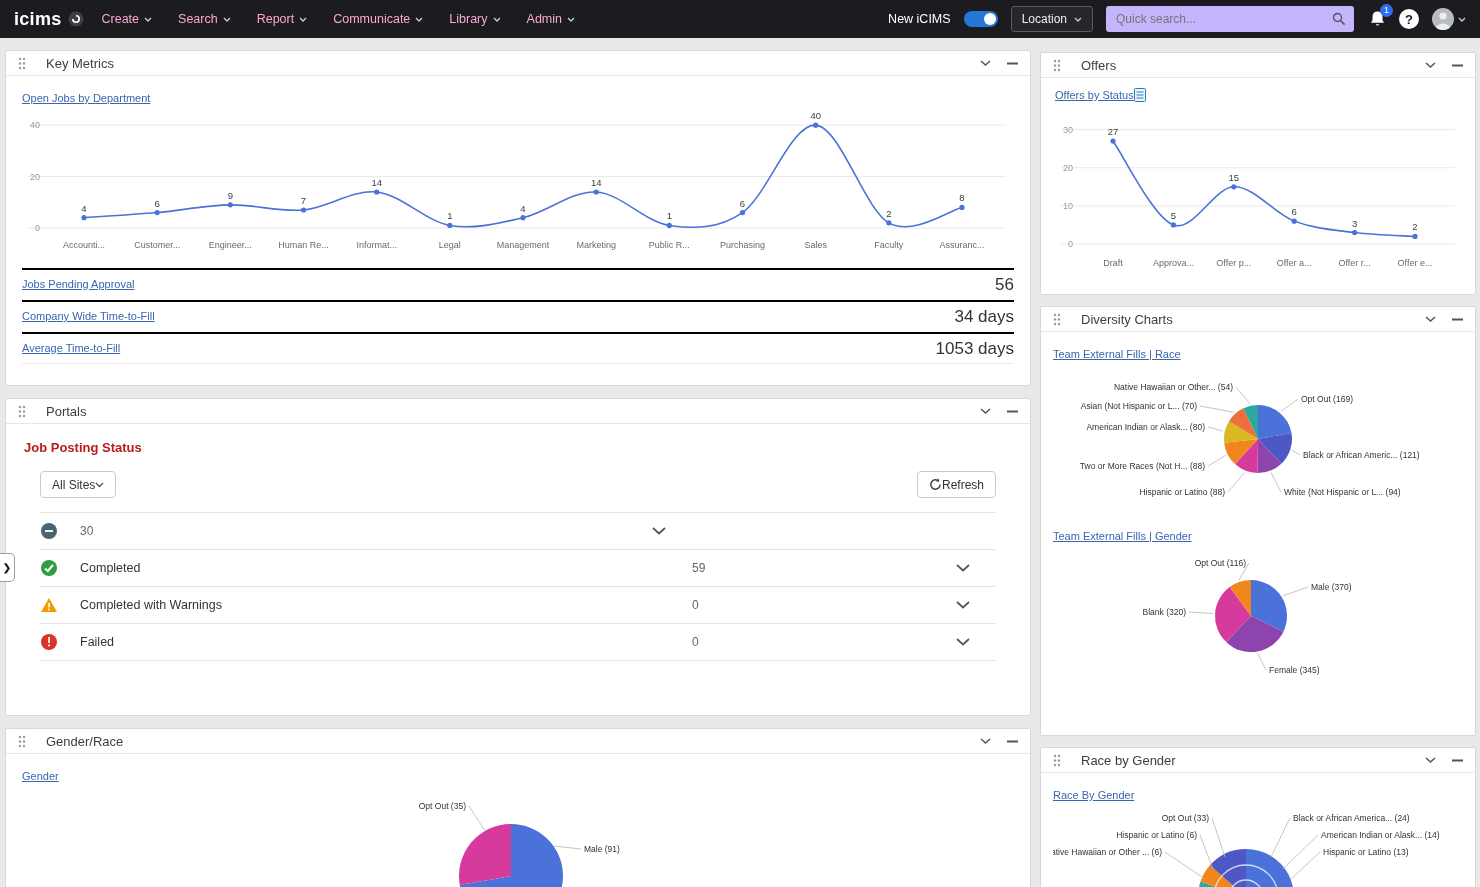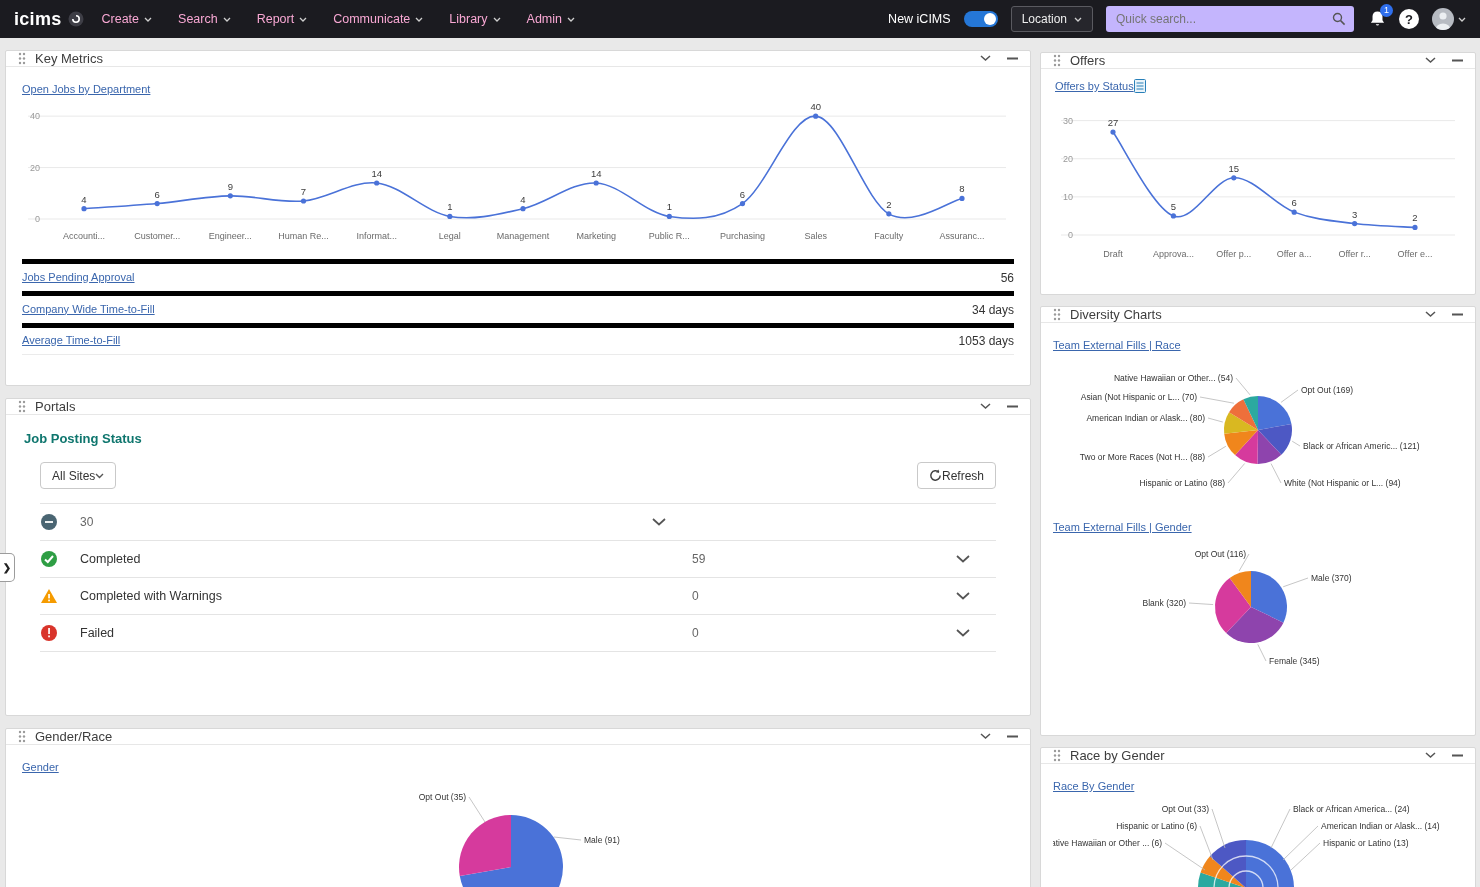--- a/index.html
+++ b/index.html
@@ -24,38 +24,38 @@
   .bell{position:relative;cursor:pointer;margin-left:2px}
   .badge{position:absolute;top:-6px;right:-7px;color:#fff;font-size:9px;line-height:1;padding:2px 4px;border-radius:7px}
   .help{width:20px;height:20px;border-radius:50%;background:#fff;color:#1b1b20;font-weight:700;font-size:13px;display:flex;align-items:center;justify-content:center;cursor:pointer}
   .avatar-wrap{display:flex;align-items:center;gap:4px;cursor:pointer}
   .avatar{width:22px;height:22px;border-radius:50%;background:#b7bbc2;overflow:hidden;display:flex;align-items:flex-end;justify-content:center}
 
   
   .col-left{position:absolute;left:5px;top:50px;width:1026px;display:flex;flex-direction:column;gap:12px}
   .col-right{position:absolute;left:1040px;top:52px;width:436px;display:flex;flex-direction:column;gap:11px}
   .card{background:#fff;border:1px solid #d8d8d8;border-radius:2px;overflow:hidden}
-  .card-header{height:16px;display:flex;align-items:center;padding:0 12px;border-bottom:1px solid #e7e7e7;gap:9px}
+  .card-header{height:25px;display:flex;align-items:center;padding:0 12px;border-bottom:1px solid #e7e7e7;gap:20px}
   .card-title{font-size:13px;color:#3d3d3d}
   .hdr-actions{margin-left:auto;display:flex;gap:16px;align-items:center}
   .hdr-icon{cursor:pointer;display:flex;align-items:center}
   .drag{cursor:grab;display:flex;align-items:center}
   a.link{color:#3a66ad;font-size:11px;cursor:pointer;display:inline-block}
 
   
   .km-body{padding:12px 16px 0}
   .km-body a.link{margin-bottom:2px}
   .km-rows{margin-top:12px}
-  .km-row{display:flex;align-items:center;justify-content:space-between;height:32px;border-top:5px solid #000000}
+  .km-row{display:flex;align-items:center;justify-content:space-between;height:32px;border-top:2px solid #000000}
   .km-row:last-child{border-bottom:1px solid #ebebeb}
-  .km-value{font-size:12px;color:#333}
+  .km-value{font-size:17px;color:#333}
 
   
   .portals-body{padding:12px 16px 0}
-  .jp-title{font-size:13px;font-weight:700;color:#0f766e;margin:4px 2px 16px}
+  .jp-title{font-size:13px;font-weight:700;color:#b91c1c;margin:4px 2px 16px}
   .controls{display:flex;justify-content:space-between;align-items:center;margin:0 18px 14px}
   .btn{background:#fff;border:1px solid #c9c9c9;border-radius:4px;height:27px;padding:0 11px;font-size:12px;color:#333;display:inline-flex;align-items:center;cursor:pointer}
   .ptable{margin:0 18px;border-top:1px solid #e4e4e4}
   .prow{display:grid;grid-template-columns:40px 612px 1fr;align-items:center;height:37px;border-bottom:1px solid #e4e4e4;cursor:pointer}
   .picon{display:flex;align-items:center}
   .pstatus{font-size:12.5px;color:#333}
   .pval-cell{display:flex;align-items:center;justify-content:space-between;padding-right:26px}
   .pval{font-size:12px;color:#666}
   .chev{display:flex;align-items:center;cursor:pointer}
 

